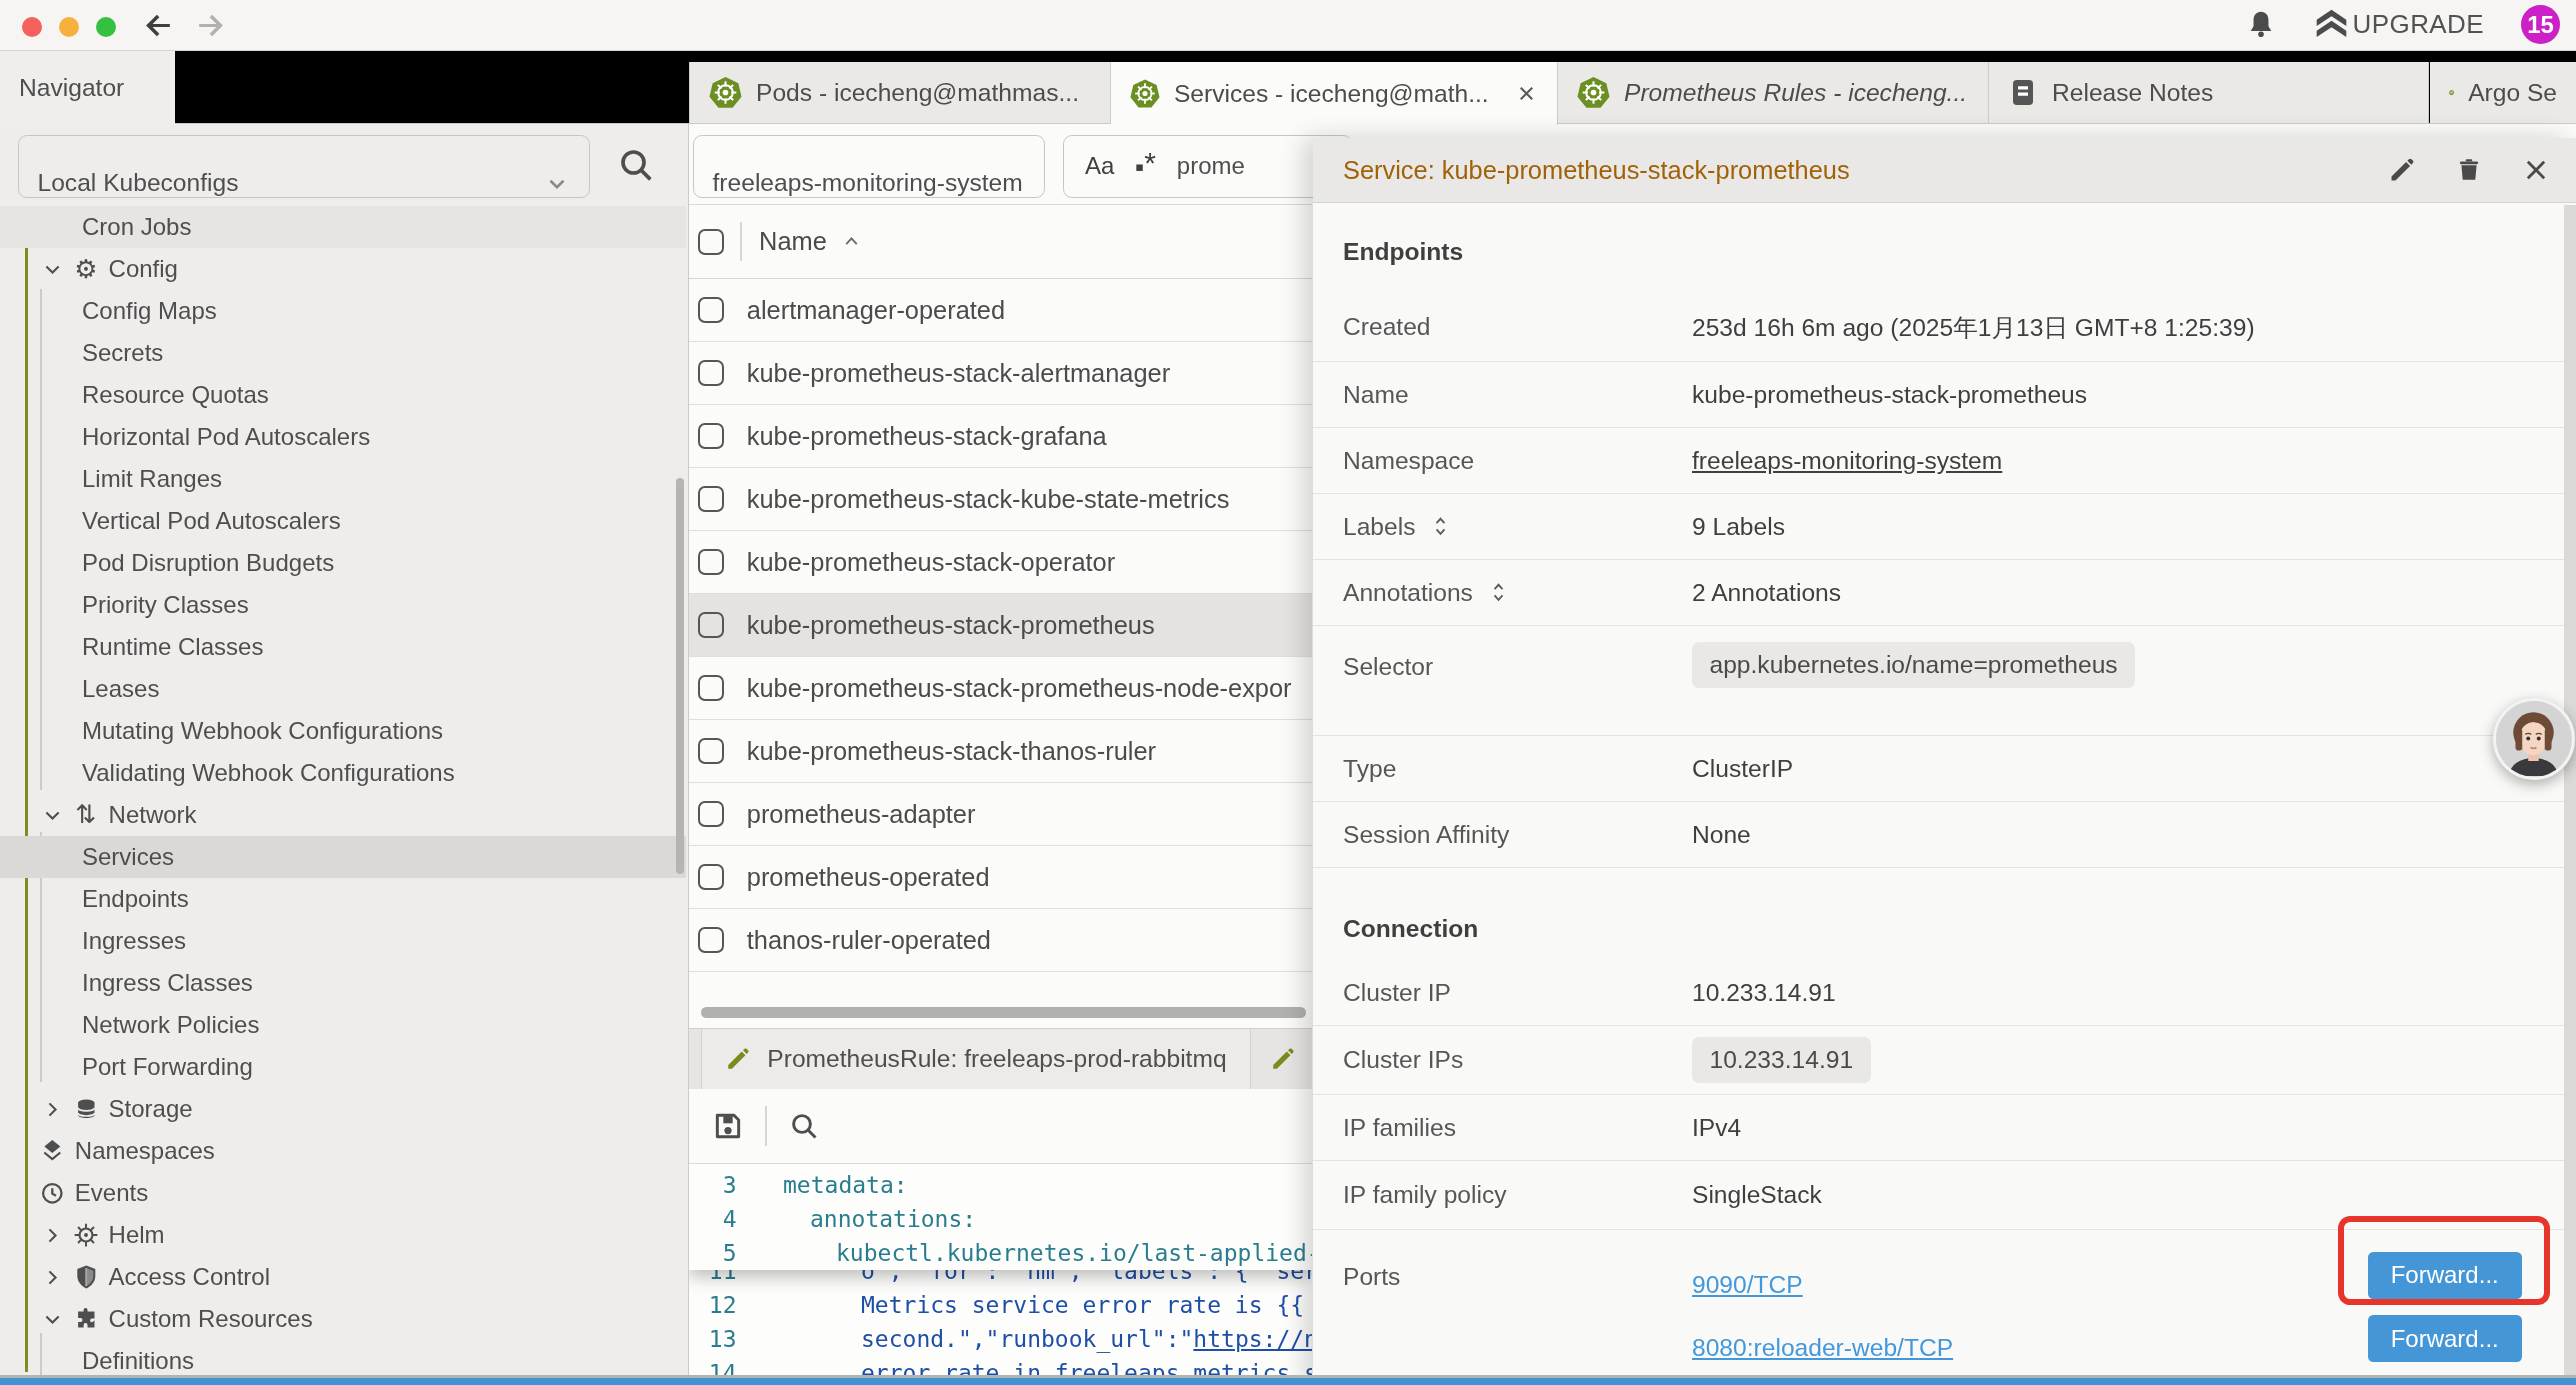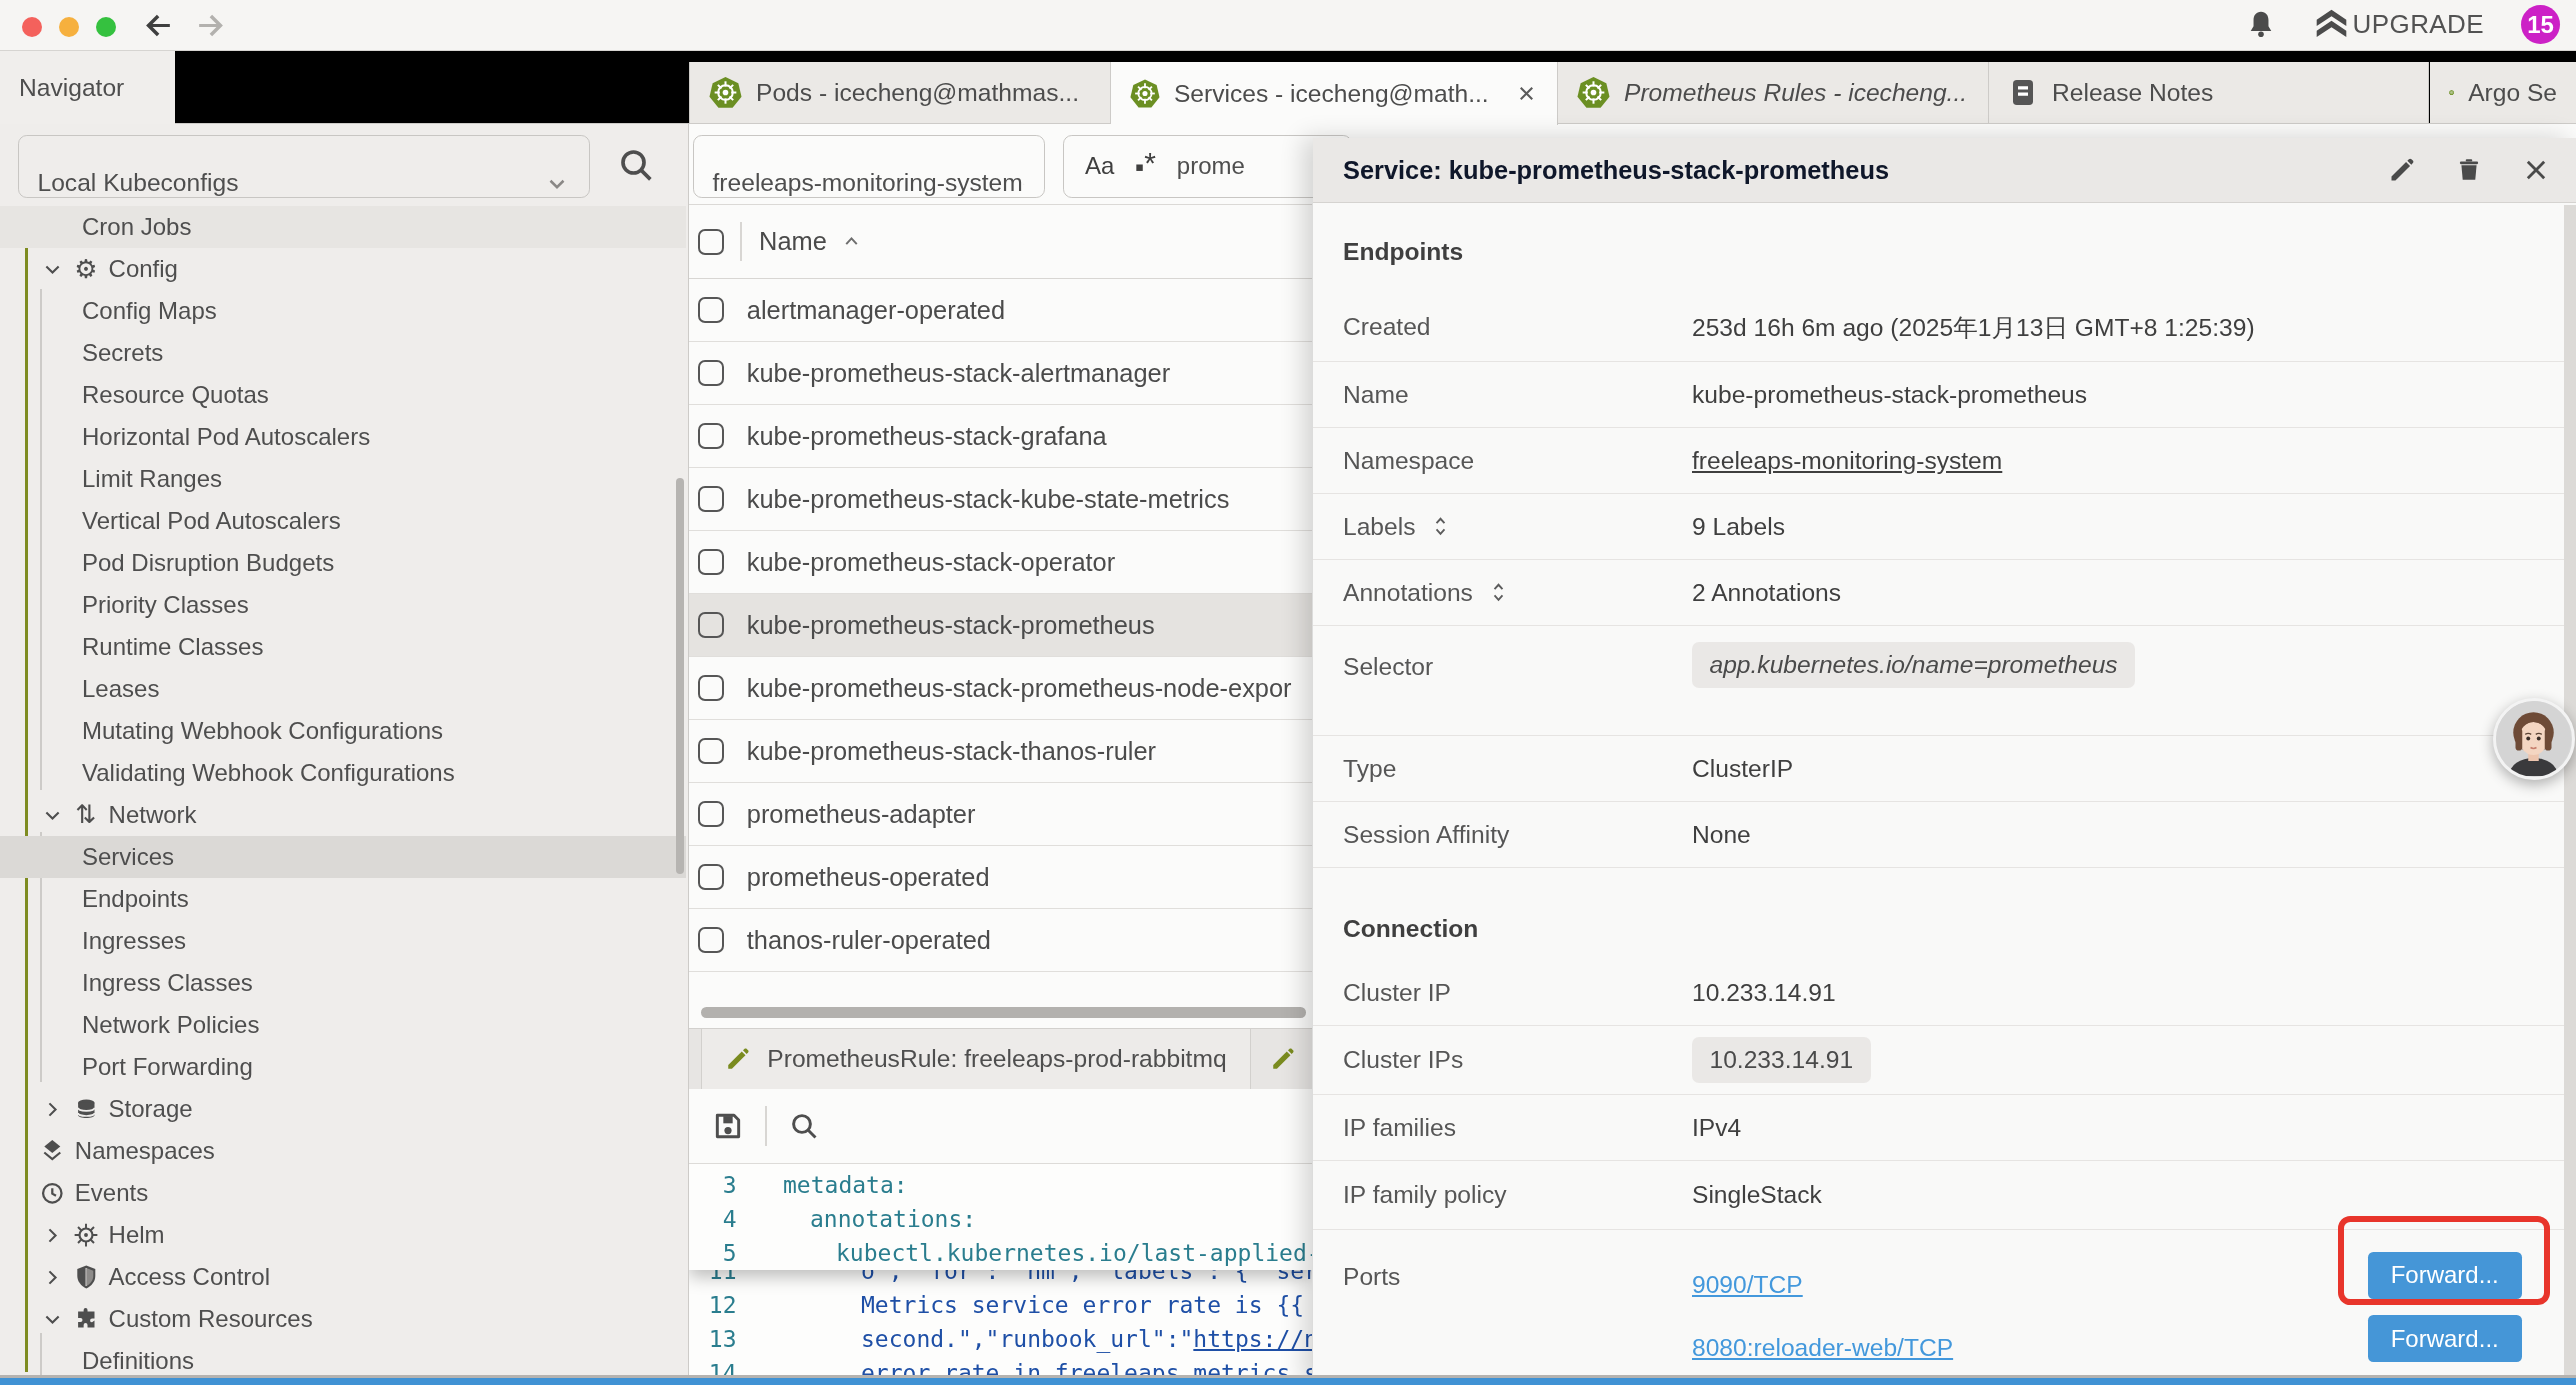--- a/index.html
+++ b/index.html
@@ -112,36 +112,36 @@
 
   
   .grayline{position:absolute;left:0;bottom:7px;width:100%;height:2.6px;background:#b5b3b0;z-index:44;}
   .statusline{position:absolute;left:0;bottom:0;width:100%;height:7px;background:#4092d4;z-index:44;}
 
   
   .drawer{position:absolute;left:1313px;top:138px;width:1263px;height:1248px;background:#f9f9f8;
           box-shadow:-10.5px 0 23px rgba(0,0,0,.16);z-index:10;}
   .d-header{height:65px;background:#eae8e6;border-bottom:1.8px solid #d5d3d0;display:flex;
             align-items:center;padding:0 26px 0 30px;box-sizing:border-box;}
-  .d-title{font-size:25.4px;font-weight:bold;color:#0f172a;flex:1;white-space:nowrap;}
+  .d-title{font-size:25.4px;font-weight:normal;color:#a16207;flex:1;white-space:nowrap;}
   .d-actions{display:flex;align-items:center;gap:40px;color:#4a4a4a;}
   .d-body{position:absolute;top:67px;left:0;right:12.3px;bottom:0;overflow:hidden;}
   .d-scrolltrack{position:absolute;top:67px;right:0;bottom:0;width:12.3px;background:#dcdad7;}
   .d-heading{box-sizing:border-box;height:88px;padding:33px 30px 0;font-size:24.6px;font-weight:bold;color:#3f3f3f;}
   .d-heading.conn{height:92px;padding-top:47px;}
   .prow{display:flex;align-items:center;min-height:66px;border-bottom:1.8px solid #e6e4e2;
         padding:0 42px 0 30px;box-sizing:border-box;}
   .prow .lb{flex:0 0 349px;font-size:24.6px;color:#565656;display:flex;align-items:center;gap:16px;white-space:nowrap;}
   .prow .val{font-size:24.6px;color:#3f3f3f;white-space:nowrap;}
   .prow.tall{min-height:69px}
   .lnkval{color:#4398dc;text-decoration:underline;}
   .badge{display:inline-block;background:#eae8e6;border-radius:7px;padding:8.8px 17.5px;
          font-size:24.6px;color:#4a4a4a;white-space:nowrap;}
   .selector-row{align-items:flex-start;padding-top:16px;padding-bottom:16px;min-height:110px;}
-  .selector-col{display:flex;flex-direction:column;gap:16px;align-items:flex-start;font-style:italic;}
+  .selector-col{display:flex;flex-direction:column;gap:16px;align-items:flex-start;}
   .selector-col .badge.second{margin-left:10.5px}
   .ports-row{border-bottom:none;align-items:flex-start;padding-top:8.8px;min-height:228px;}
   .pcol{flex:1;display:flex;flex-direction:column;gap:3.5px;}
   .pentry{display:flex;align-items:flex-end;justify-content:space-between;height:60px;font-size:24.6px;}
   .fwd-btn{width:154px;height:47px;background:#4596d7;color:#fff;border:none;border-radius:5.3px;
            font-size:24px;font-family:inherit;cursor:pointer;}
   .annotation{position:absolute;left:1025px;top:1078px;width:212px;height:89px;
               border:6.1px solid #e8352b;border-radius:12.3px;box-sizing:border-box;z-index:30;}
 
   

